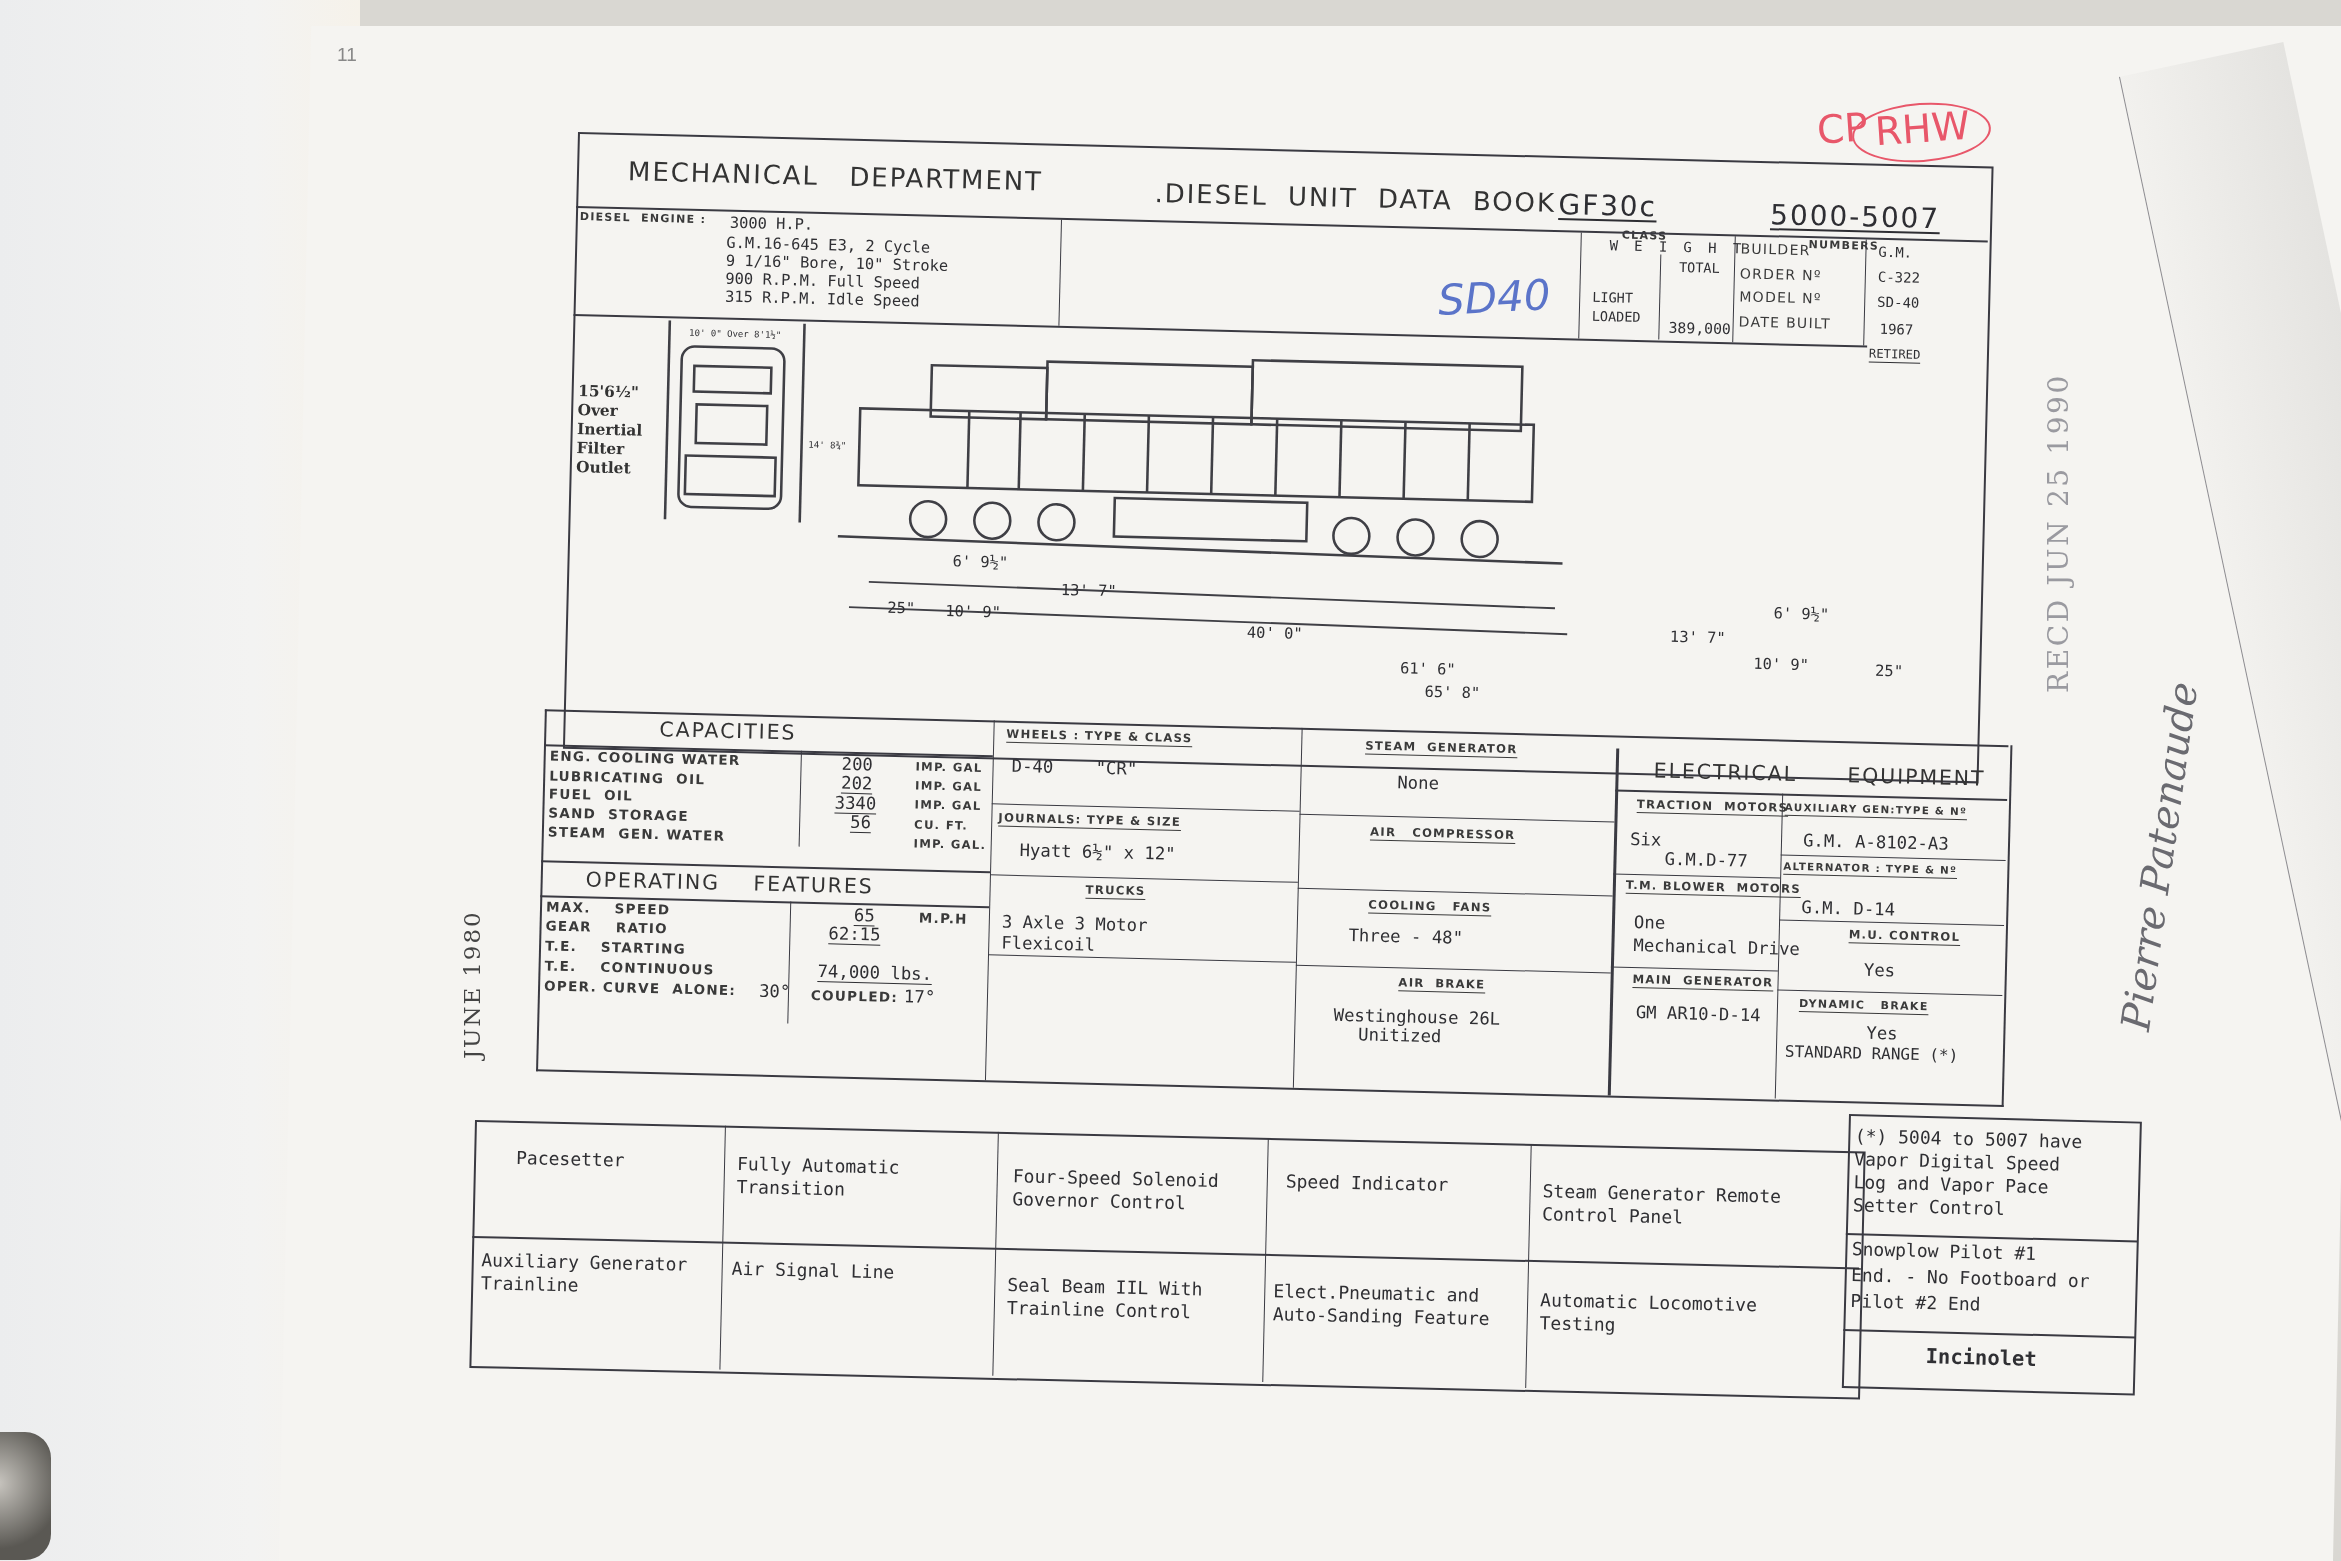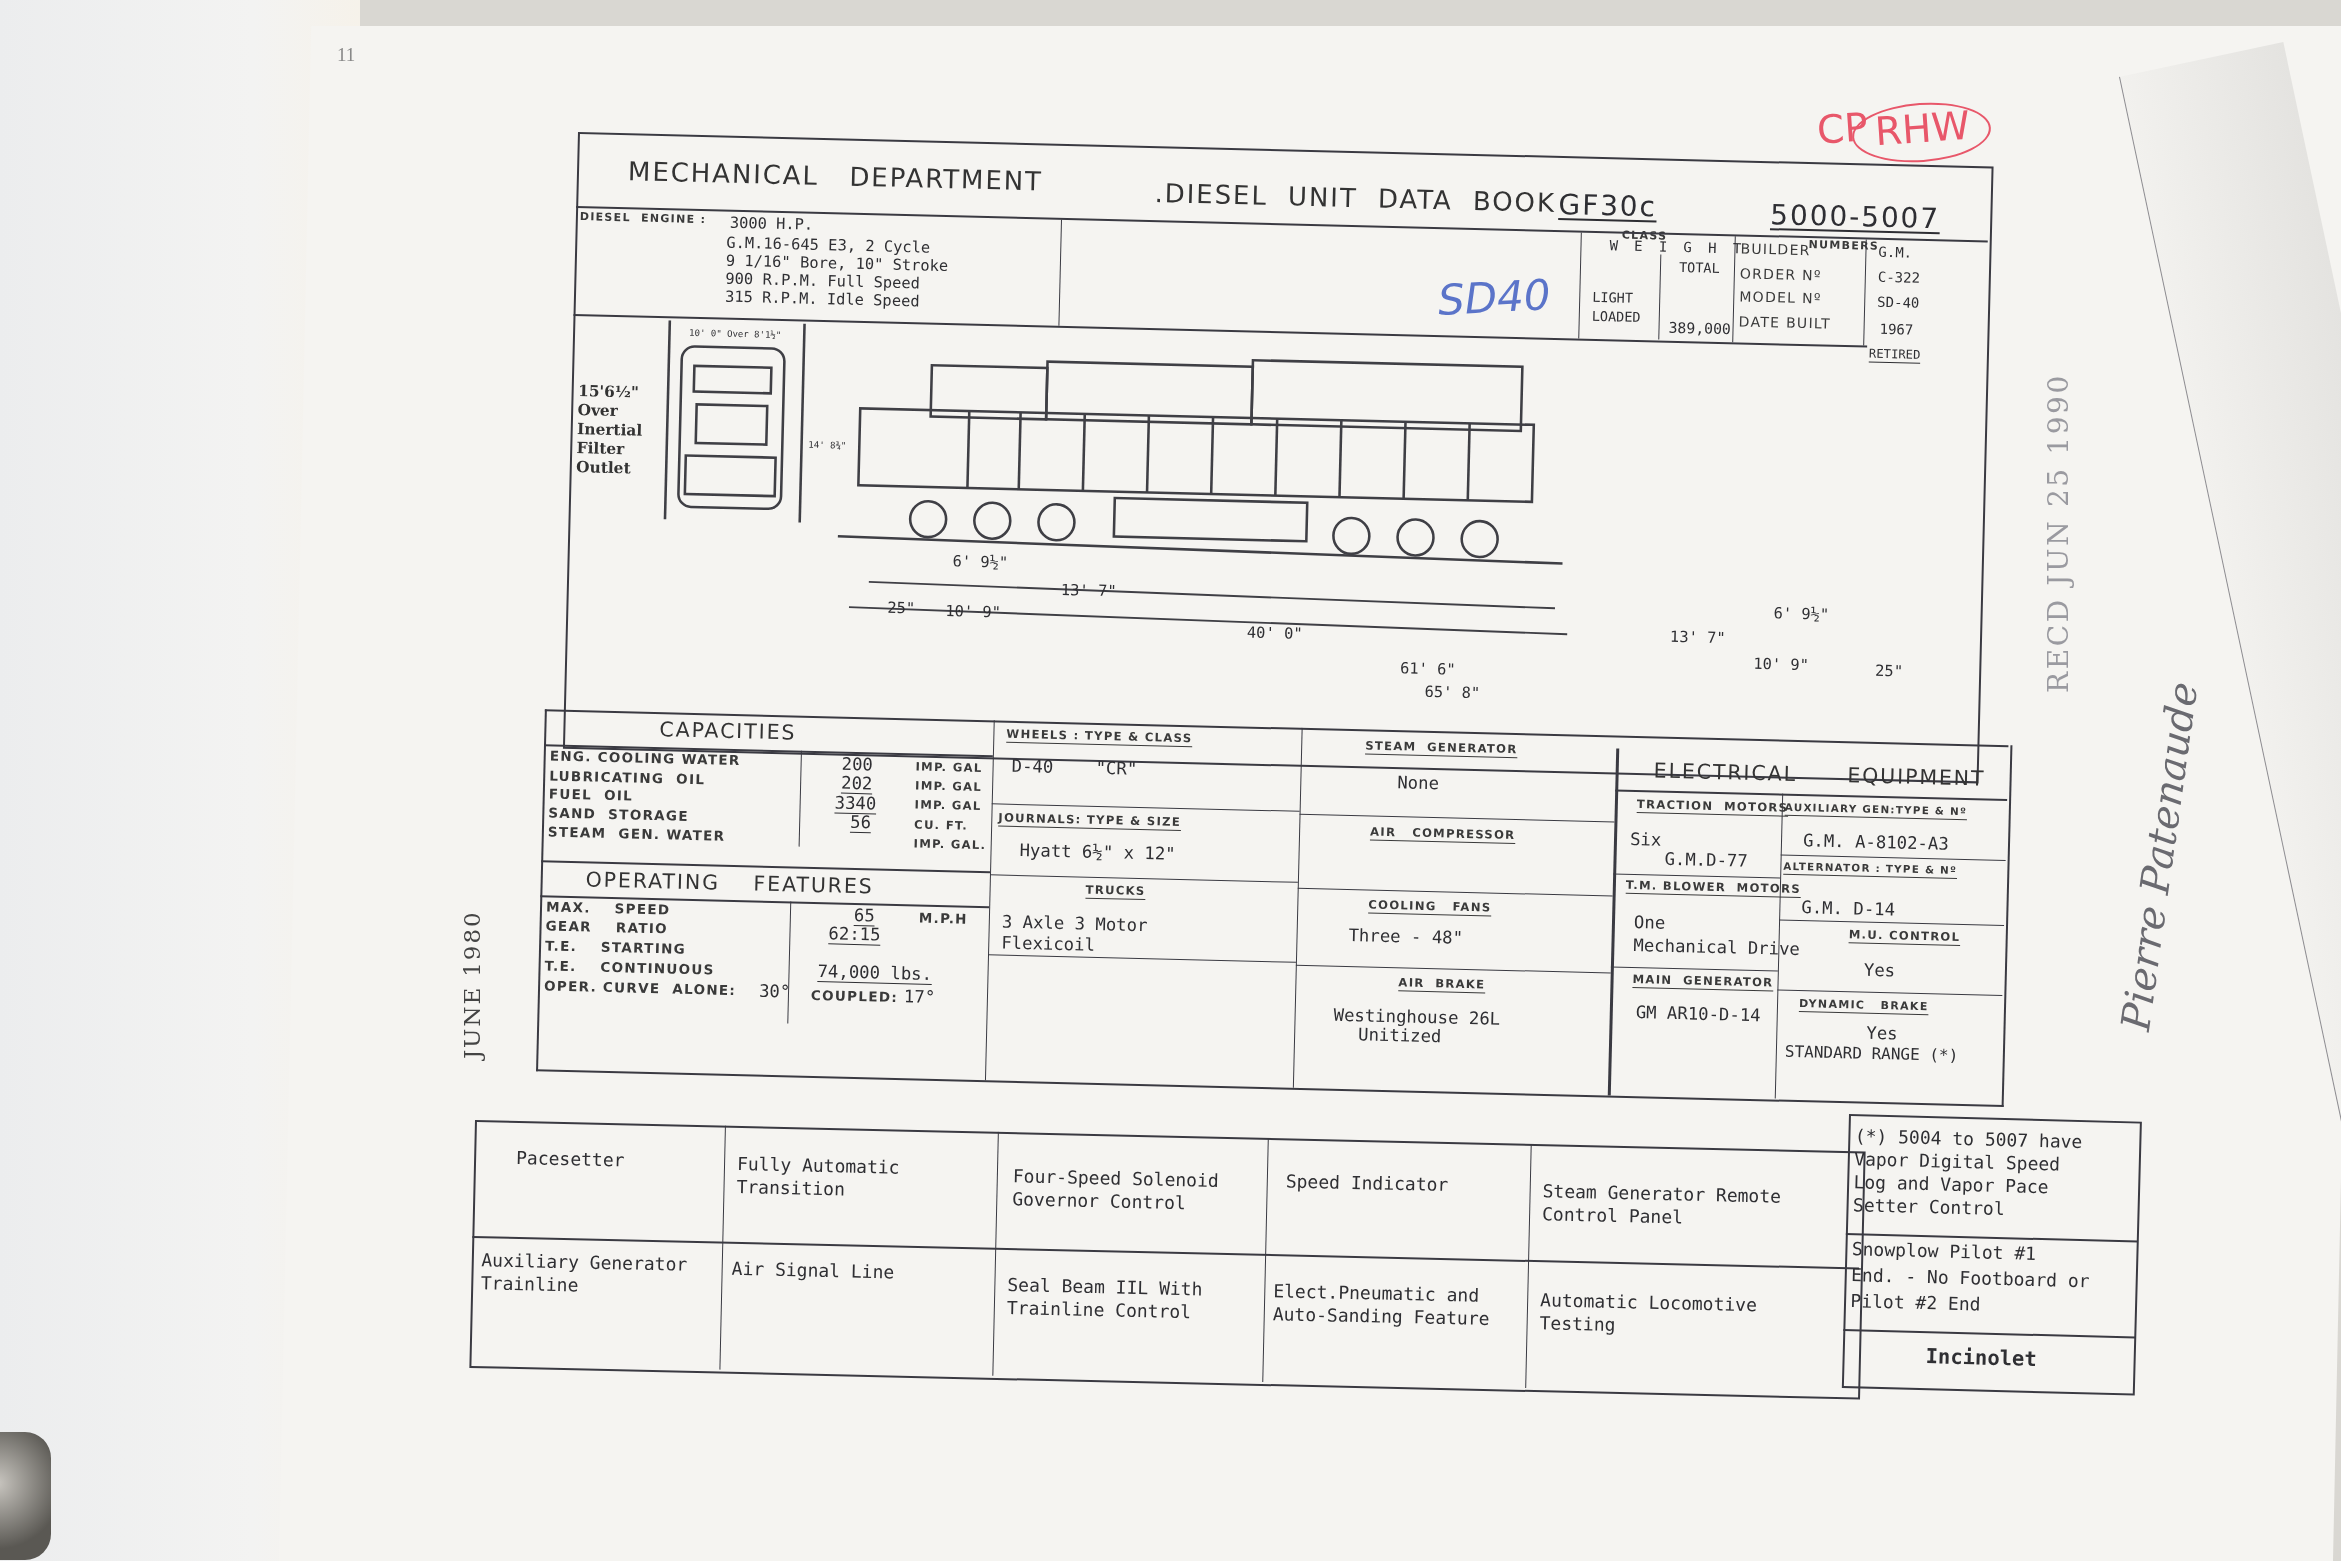--- a/index.html
+++ b/index.html
@@ -1,21 +1,21 @@
 <!DOCTYPE html>
 <html style="font-size:10.3px"><head>
 <meta charset="utf-8">
 <style>
   html,body{margin:0;padding:0;}
   body{width:2342px;height:1561px;overflow:hidden;background:#d9d7d2;position:relative;font-family:"DejaVu Sans Mono","Liberation Mono",monospace;color:#2e2e33;}
   .left-page{position:absolute;left:0;top:0;width:360px;height:1561px;background:linear-gradient(90deg,#ecedee 0%,#f3f3f2 70%,#f6f2ea 100%);}
   .ring{position:absolute;left:-26px;top:1432px;width:77px;height:128px;border-radius:26px;background:radial-gradient(circle at 30% 40%,#c9c6c0,#5a5853 70%);}
   .page{position:absolute;left:295px;top:26px;width:2054px;height:1541px;background:#f5f4f1;transform:skewX(-1.2deg);}
   .page-right-edge{position:absolute;left:2119px;top:77px;width:167px;height:1477px;background:linear-gradient(90deg,#f2f1ee,#e4e3e0);border-left:1.9px solid #8d8c90;transform:rotate(-12deg);transform-origin:top left;}
-  .page-number{position:absolute;left:337px;top:44px;font-size:19px;color:#888;font-family:Liberation Serif, serif;}
+  .page-number{position:absolute;left:337px;top:44px;font-size:19px;color:#888;font-family:Liberation Sans, sans-serif;}
   .sheet{position:absolute;left:578px;top:132px;width:1412px;height:995px;transform:rotate(1.4deg);transform-origin:top left;}
   .frame{position:absolute;border:2.6px solid #3a3a42;}
   .hline{position:absolute;height:0;border-top:2.6px solid #3a3a42;}
   .vline{position:absolute;width:0;border-left:1.9px solid #3a3a42;}
   .txt{position:absolute;white-space:pre;}
   .hdr{font-family:"DejaVu Sans",sans-serif;font-size:26px;letter-spacing:1.9px;color:#333;}
   .lbl{font-family:"DejaVu Sans",sans-serif;font-weight:bold;font-size:13.5px;letter-spacing:1.3px;color:#3a3a3a;}
   .val{font-family:"DejaVu Sans Mono",monospace;font-size:17.3px;color:#2f2f33;}
   .ul{text-decoration:underline;text-underline-offset:3.9px;}
   .big{font-family:"DejaVu Sans",sans-serif;font-size:28px;letter-spacing:1.9px;}

